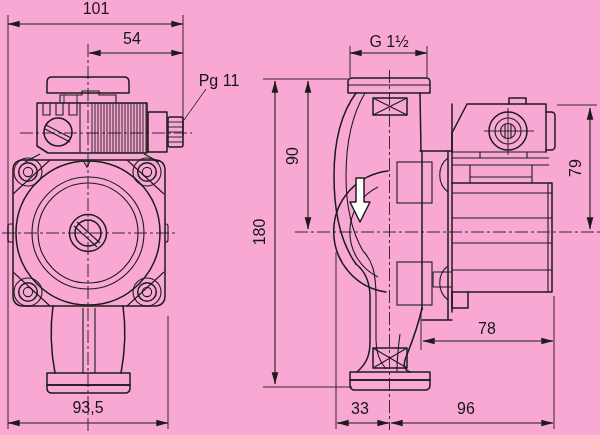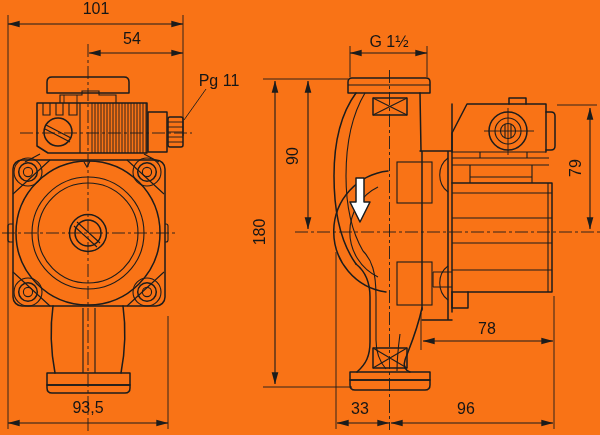--- a/index.html
+++ b/index.html
@@ -1,16 +1,16 @@
 <!DOCTYPE html>
 <html><head>
 <meta charset="utf-8">
 <style>
   html,body{margin:0;padding:0;background:#ffffff;}
-  .stage{position:relative;width:600px;height:435px;background:#f97316;overflow:hidden;
+  .stage{position:relative;width:600px;height:435px;background:#f9a8d4;overflow:hidden;
          font-family:"Liberation Sans", sans-serif;}
   svg{display:block}
   
   .ln{stroke:#1c1c1c;stroke-width:1.5;fill:none;stroke-linecap:round;stroke-linejoin:round;}
   .md{stroke:#1c1c1c;stroke-width:1.1;fill:none;stroke-linecap:butt;}
   .tn{stroke:#1c1c1c;stroke-width:0.9;fill:none;stroke-linecap:butt;}
   .dim{stroke:#1c1c1c;stroke-width:1.1;fill:none;}
   .cl{stroke:#1c1c1c;stroke-width:0.9;fill:none;stroke-dasharray:13 3 3 3;}
   .wh{fill:#ffffff;}
   .dt{font-family:"Liberation Sans", sans-serif;font-size:16px;fill:#161616;}

